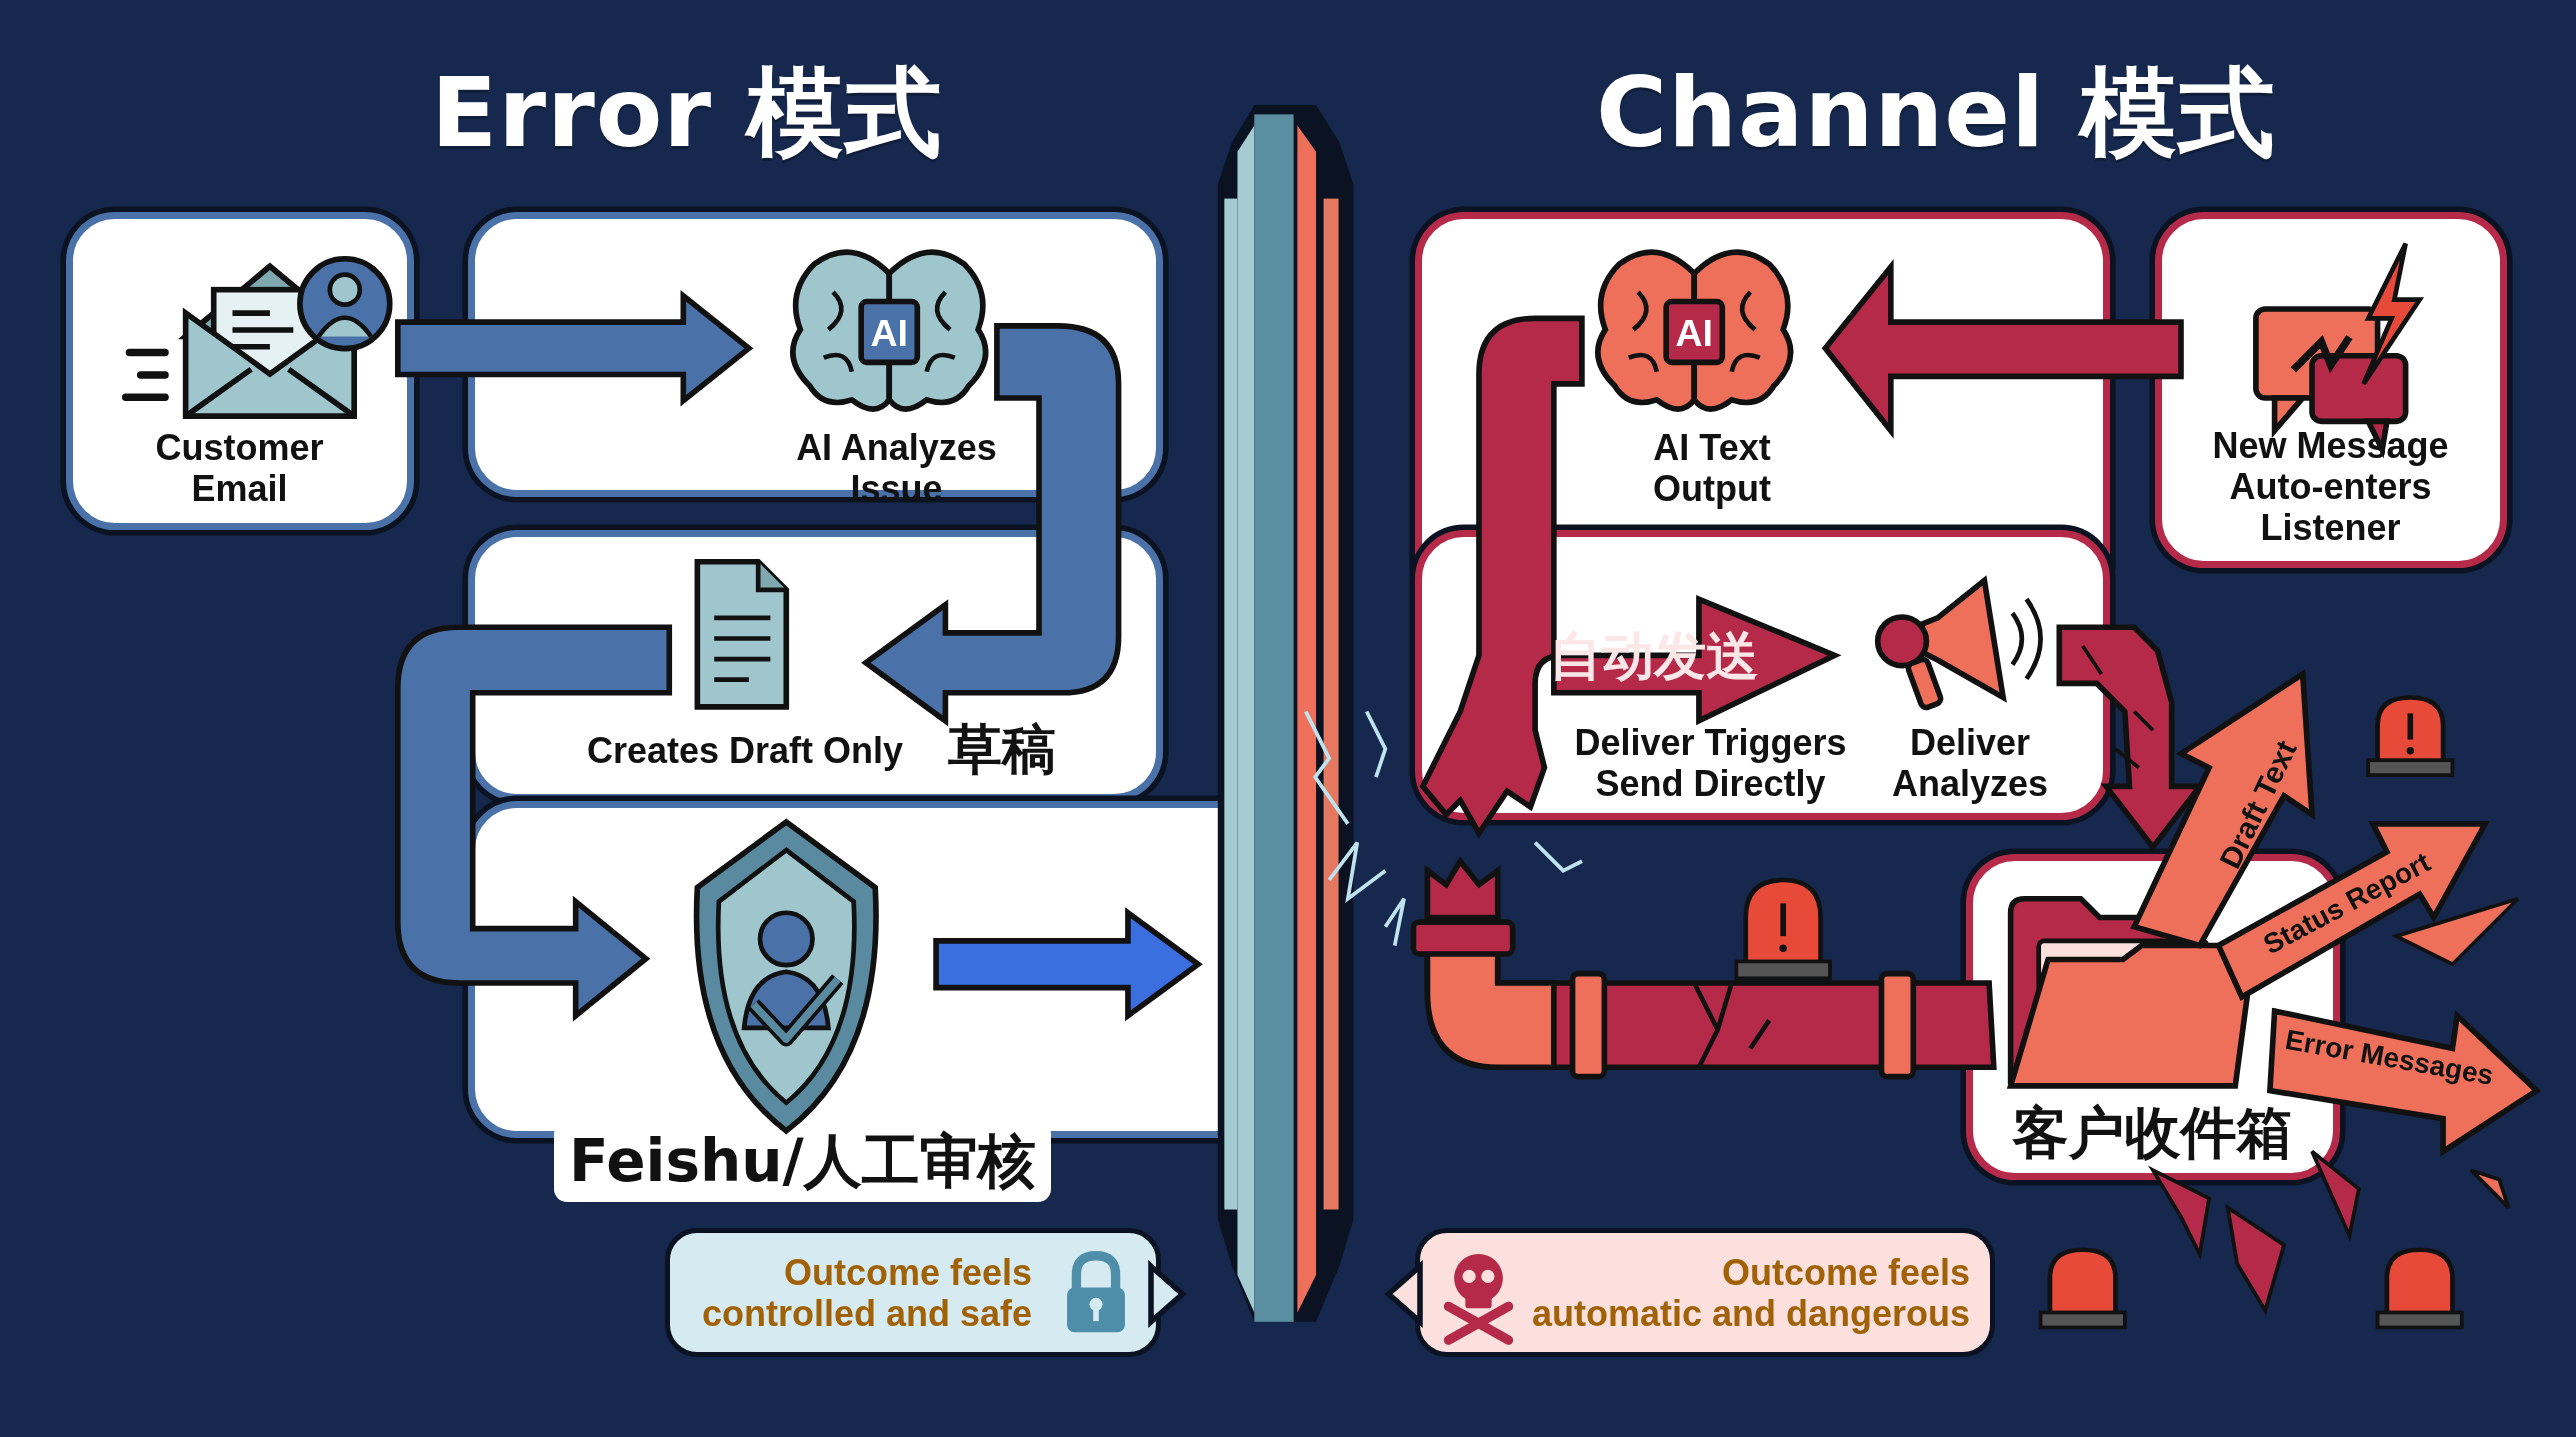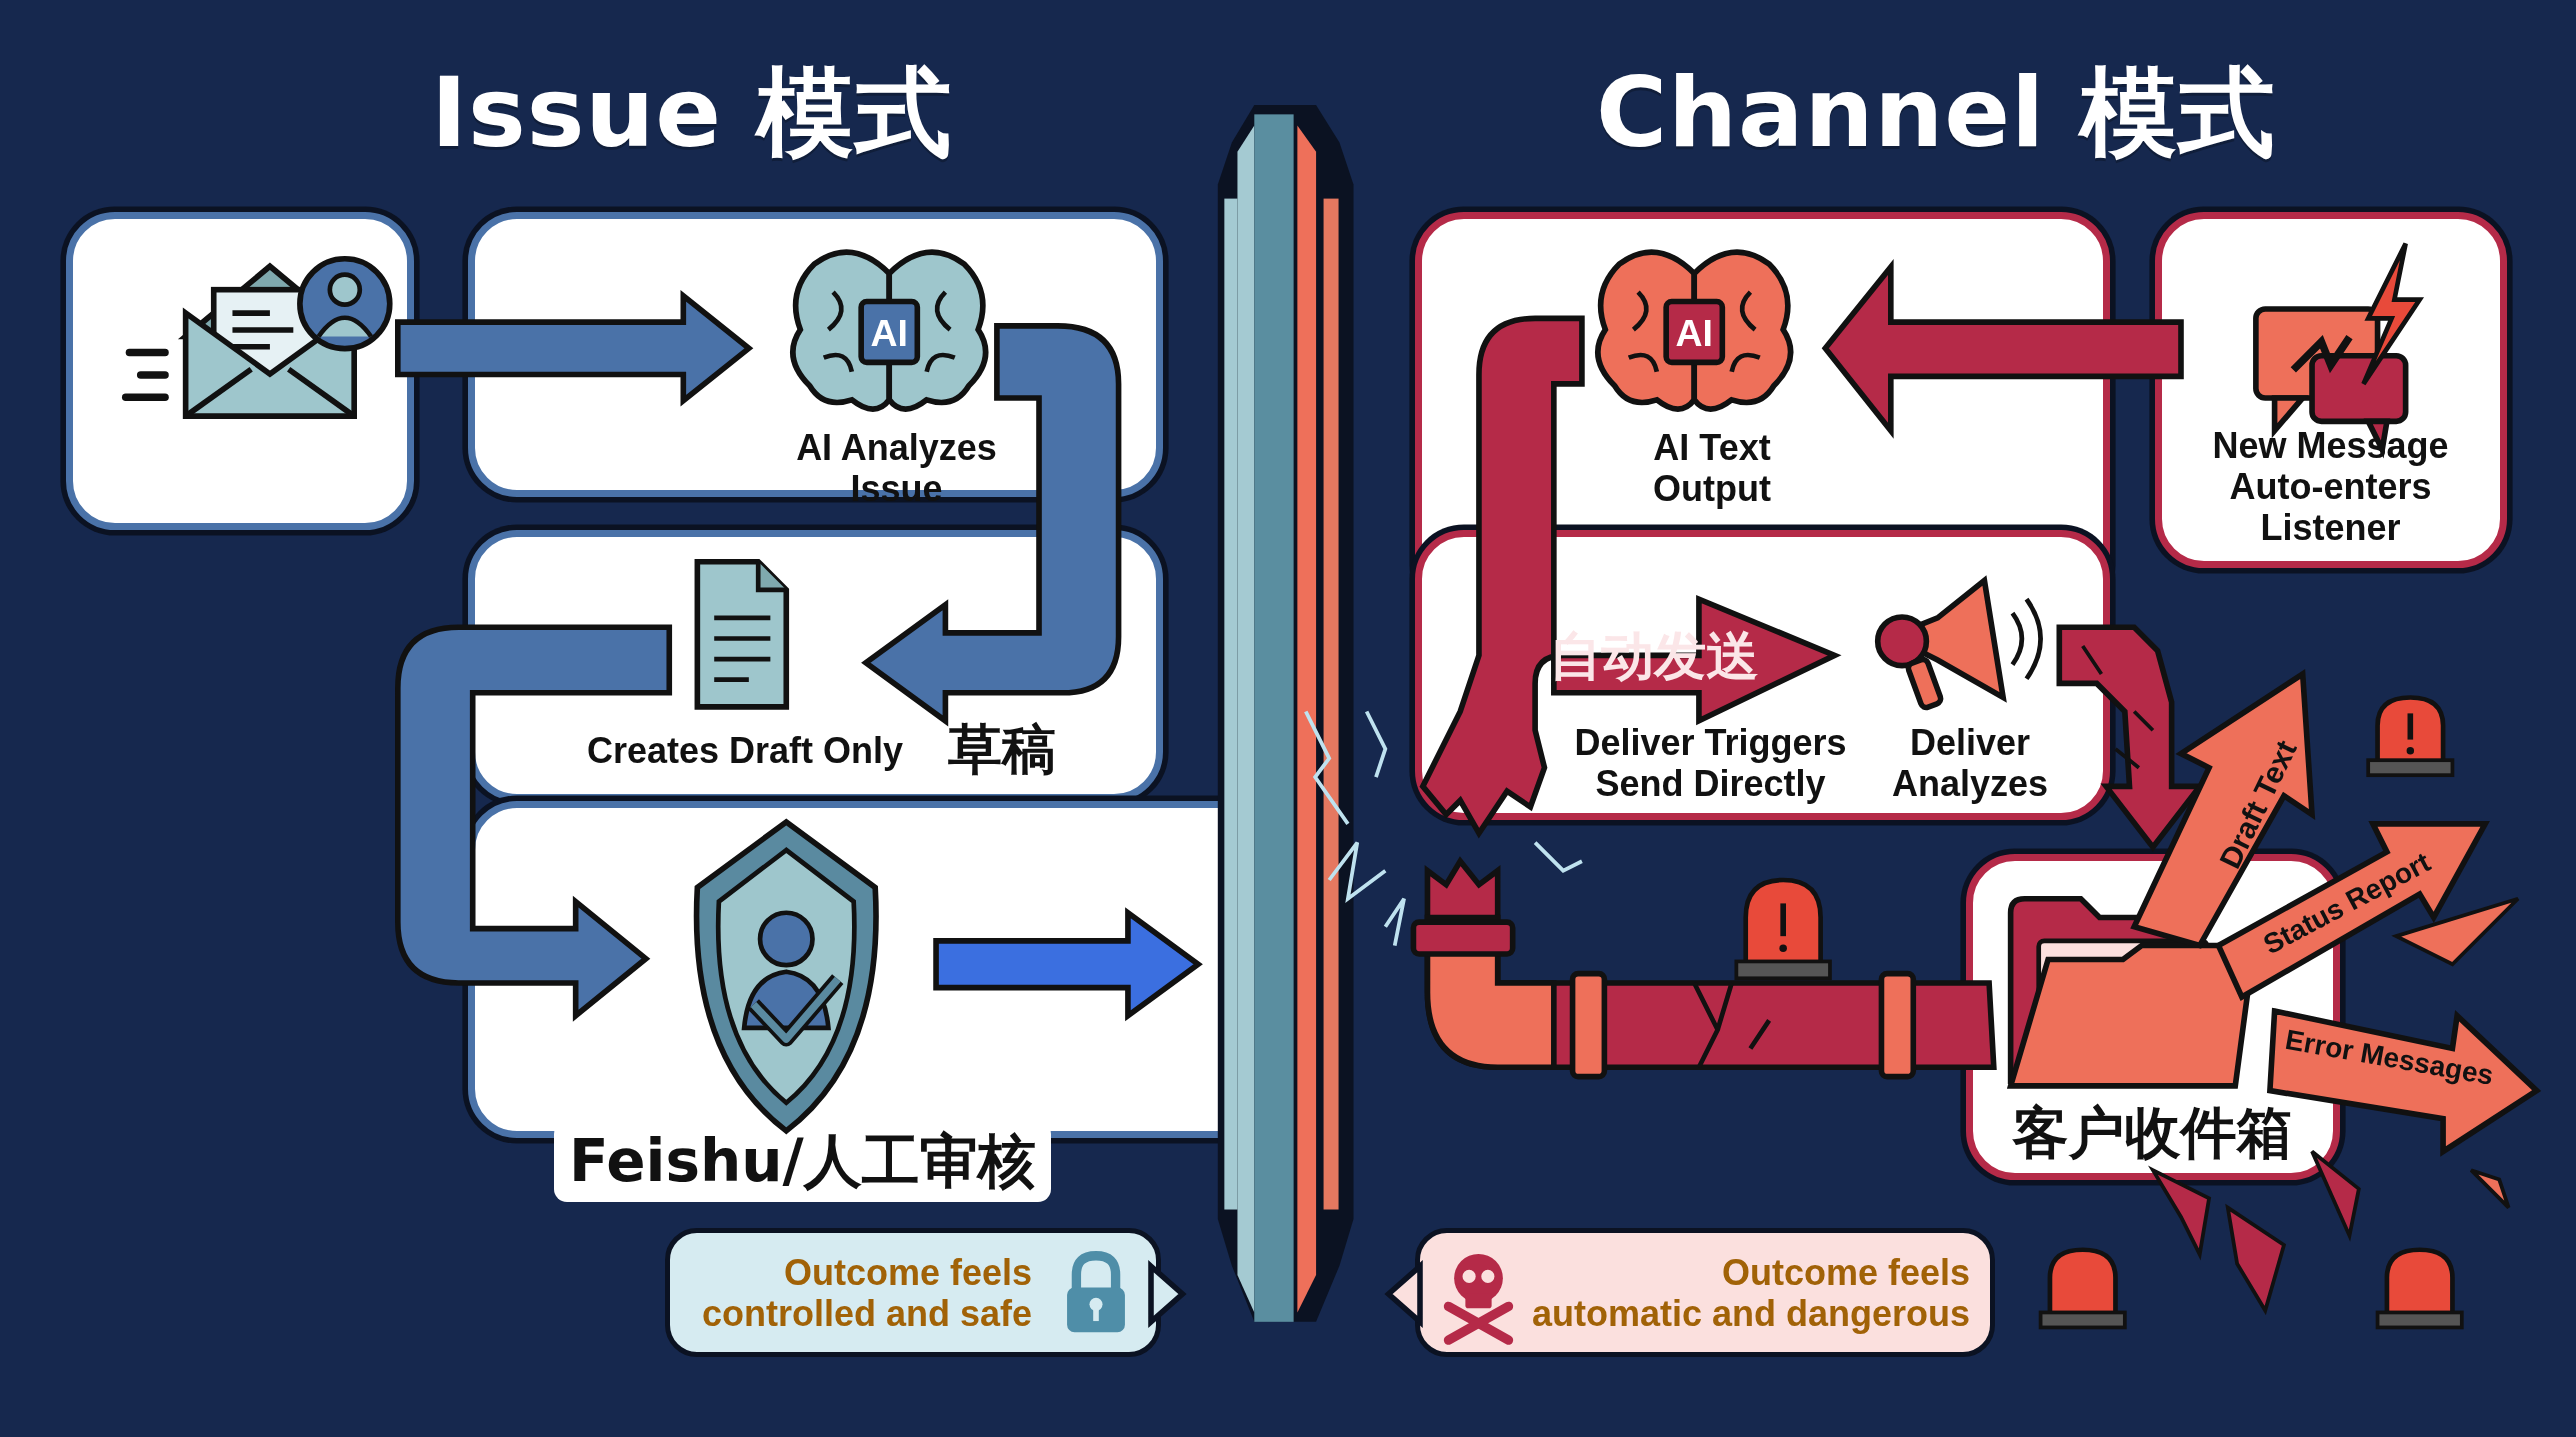--- a/index.html
+++ b/index.html
@@ -11,40 +11,44 @@
   .card.red{border:7.5px solid #b52a48;box-shadow:0 0 0 5.6px #0b1222;}
   .lbl{position:absolute;text-align:center;font-weight:bold;color:#111;font-size:36px;line-height:41px;font-family:"Liberation Sans","DejaVu Sans",sans-serif;}
   .cjk{font-family:"DejaVu Sans",sans-serif;font-weight:bold;}
   svg{position:absolute;overflow:visible;}
   .bubble{position:absolute;border-radius:32px;box-sizing:border-box;border:5.6px solid #0b1222;font-weight:bold;font-size:36px;line-height:41px;color:#a16207;font-family:"Liberation Sans","DejaVu Sans",sans-serif;text-align:right;}
   .tag{position:absolute;background:#fff;border-radius:13px;padding:0 15px;font-weight:bold;font-size:58px;line-height:81px;color:#111;}
 </style>
 </head>
 <body>
 
-<div class="abs title cjk" style="left:431px;top:49px;">Issue 模式</div>
+<div class="abs title cjk" style="left:431px;top:49px;">Error 模式</div>
 <div class="abs title cjk" style="left:1596px;top:49px;">Channel 模式</div>
 
 <div class="card blue" style="left:66px;top:212px;width:348px;height:318px;">
   <svg style="left:19px;top:19px;" width="309" height="197" viewBox="0 0 330 210">
     <line x1="40" y1="122" x2="78" y2="122" stroke="#111" stroke-width="8" stroke-linecap="round"></line>
     <line x1="52" y1="146" x2="78" y2="146" stroke="#111" stroke-width="8" stroke-linecap="round"></line>
     <line x1="36" y1="170" x2="78" y2="170" stroke="#111" stroke-width="8" stroke-linecap="round"></line>
     <polygon points="100,105 190,30 280,105" fill="#7fa9ae" stroke="#111" stroke-width="6"></polygon>
     <rect x="130" y="55" width="110" height="110" fill="#e6f1f4" stroke="#111" stroke-width="6"></rect>
     <line x1="150" y1="80" x2="190" y2="80" stroke="#111" stroke-width="6"></line>
     <line x1="150" y1="98" x2="215" y2="98" stroke="#111" stroke-width="6"></line>
     <line x1="150" y1="116" x2="190" y2="116" stroke="#111" stroke-width="6"></line>
     <path d="M100 105 L190 170 L280 105 L280 215 L100 215 Z" fill="#9ec6cc" stroke="#111" stroke-width="6" transform="translate(0,-25)"></path>
     <line x1="100" y1="190" x2="170" y2="140" stroke="#111" stroke-width="6"></line>
     <line x1="280" y1="190" x2="210" y2="140" stroke="#111" stroke-width="6"></line>
     <circle cx="270" cy="70" r="48" fill="#4a72a8" stroke="#111" stroke-width="6"></circle>
     <circle cx="270" cy="55" r="16" fill="#9ec6cc" stroke="#111" stroke-width="5"></circle>
     <path d="M242 105 Q270 65 298 105" fill="#9ec6cc" stroke="#111" stroke-width="5"></path>
   </svg>
+  <div class="lbl" style="left:0;width:333px;top:208px;">
+    <div>Customer</div>
+    <div>Email</div>
+  </div>
 </div>
 
 <div class="card blue" style="left:468px;top:212px;width:695px;height:285px;">
   <div class="lbl" style="left:225px;width:393px;top:208px;">
     <div>AI Analyzes</div>
     <div>Issue</div>
   </div>
 </div>
 
 <div class="card blue" style="left:468px;top:530px;width:695px;height:271px;">

